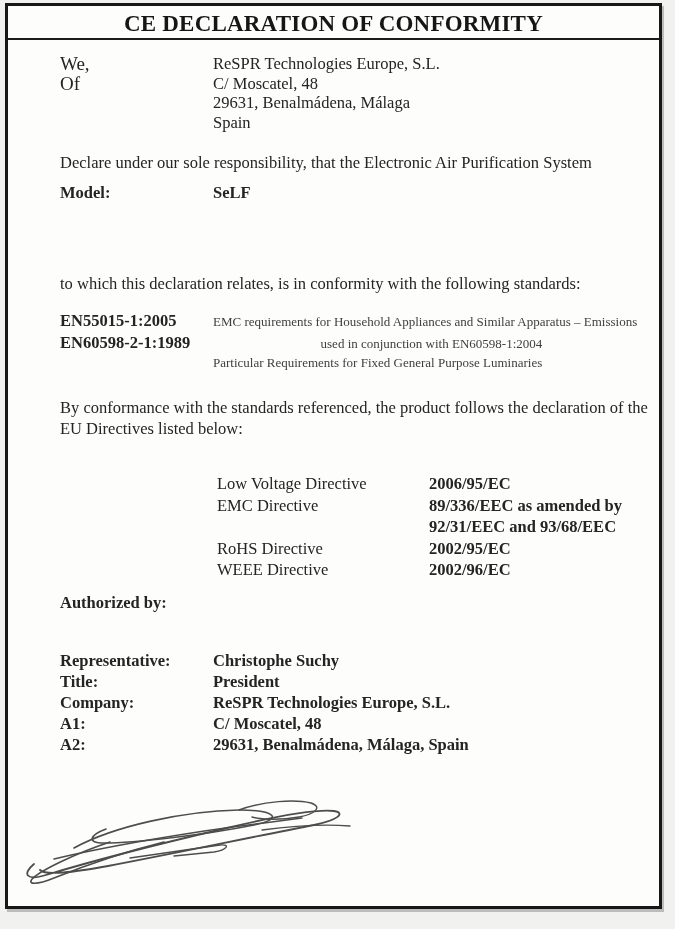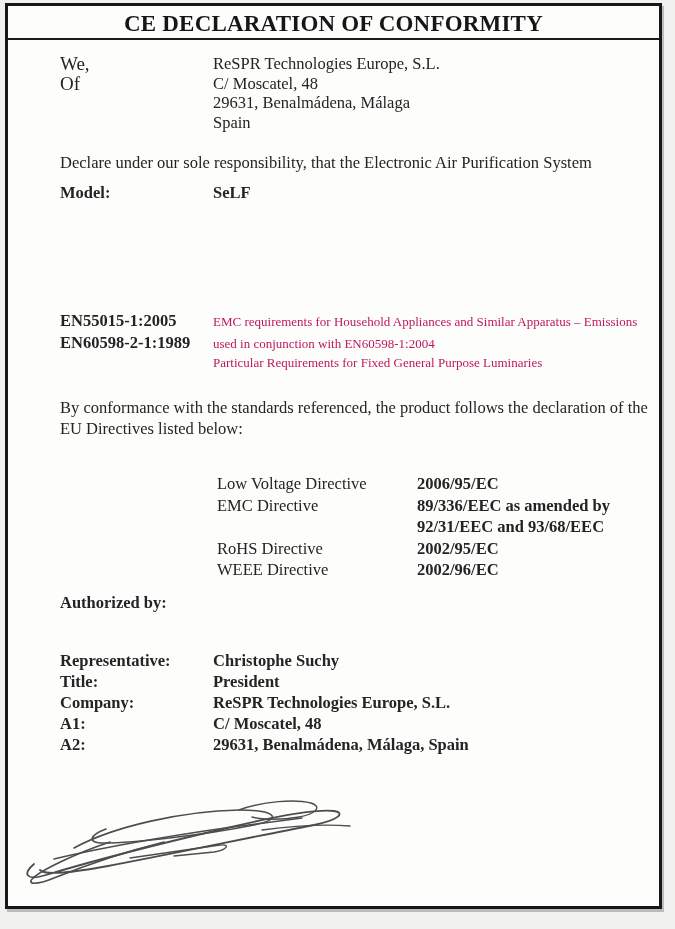--- a/index.html
+++ b/index.html
@@ -43,28 +43,28 @@
   
   .model-row { left:52px; top:176px; }
   .model-row .label { width:153px; font-weight:bold; }
   .model-row .value { font-weight:bold; }
   
   .conformity { left:52px; top:267px; width:580px; }
   
   .standards { left:52px; top:304px; width:585px; }
   .standards .srow { display:flex; align-items:baseline; }
   .standards .code { width:153px; font-weight:bold; font-size:16.5px; line-height:21px; flex:none; }
-  .standards .desc { font-size:13px; line-height:19.5px; color:#be185d; }
+  .standards .desc { font-size:13px; line-height:19.5px; color:#404040;text-align:right; }
   
   .provisions { left:52px; top:391px; width:590px; }
   
   .directives { left:209px; top:467px; }
   .directives .drow { display:flex; }
   .directives .dname { width:200px; font-weight:normal; font-size:16.5px; line-height:21.5px; flex:none; }
-  .directives .dvalue { width:246px; font-weight:bold; font-size:16.5px; line-height:21.5px; }
+  .directives .dvalue { width:246px; font-weight:bold; font-size:16.5px; line-height:21.5px;margin-left:12px; }
   
   .authorized-heading { left:52px; top:586px; font-weight:bold; }
   .auth-table { left:52px; top:644px; }
   .auth-table .arow { display:flex;font-weight:bold; }
   .auth-table .alabel { width:153px; font-size:16.5px; line-height:21px; flex:none; }
   .auth-table .avalue { font-size:16.5px; line-height:21px; }
   
   .signature { left:4px; top:778px; width:352px; height:108px; }
   .signature svg { width:100%; height:100%; }
   .sig-stroke { fill:none; stroke:#4d4d4d; stroke-linecap:round; stroke-linejoin:round; }
@@ -91,20 +91,21 @@
     </div>
   </div>
 
   <p class="abs declare body-text">Declare under our sole responsibility, that the Electronic Air Purification System</p>
 
   <div class="abs model-row row body-text">
     <span class="label">Model:</span>
     <span class="value">SeLF</span>
   </div>
 
+  <p class="abs conformity body-text">to which this declaration relates, is in conformity with the following standards:</p>
 
   <div class="abs standards">
     <div class="srow">
       <div class="code">EN55015-1:2005</div>
       <div class="desc">EMC requirements for Household Appliances and Similar Apparatus – Emissions</div>
     </div>
     <div class="srow">
       <div class="code">EN60598-2-1:1989</div>
       <div class="desc">
         <div>used in conjunction with EN60598-1:2004</div>

